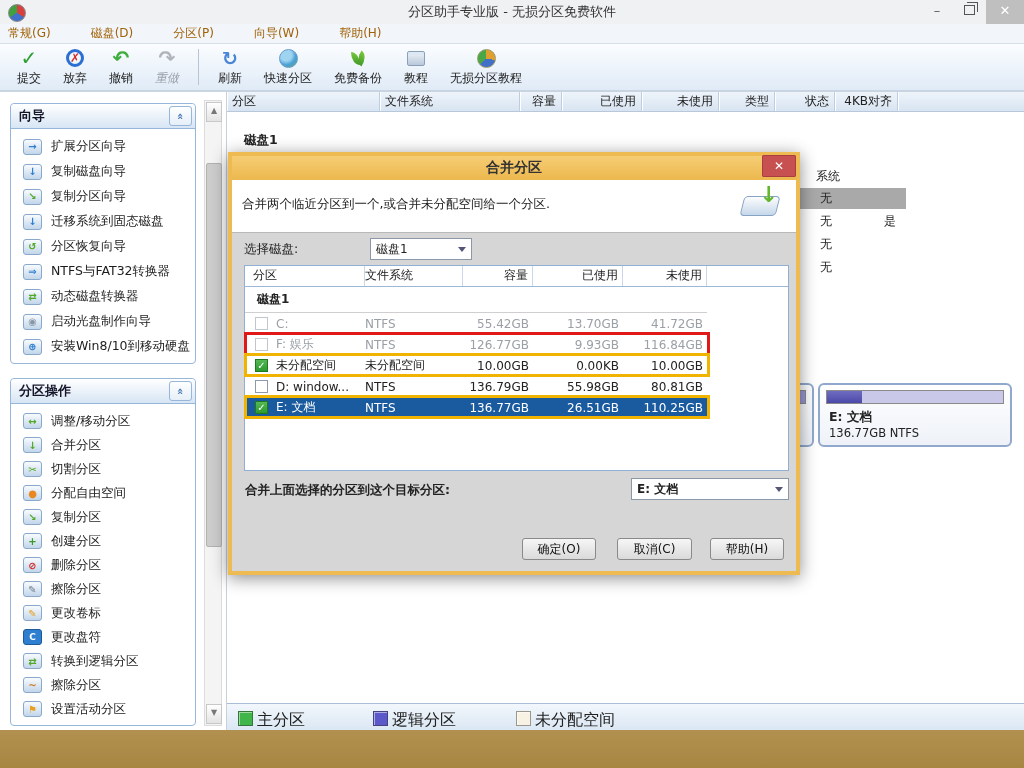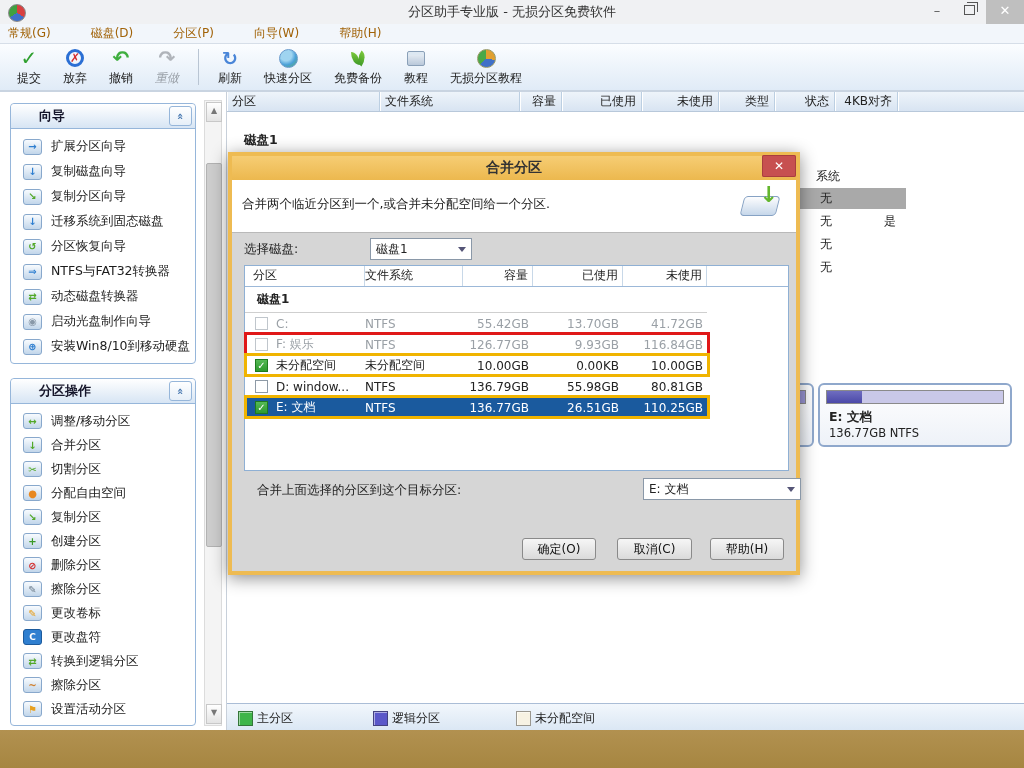--- a/index.html
+++ b/index.html
@@ -39,21 +39,21 @@
     border-radius:0 100% 0 100%;}
   .leaf.l2{transform:rotate(35deg);margin-left:-3px;}
   .ic-book{width:16px;height:13px;background:linear-gradient(#eef3f8,#b9c8da);border:1px solid #8aa0b8;
     border-radius:2px;box-shadow:inset 0 3px 0 #dde8f2;}
   .ic-pie2{width:17px;height:17px;border-radius:50%;border:1px solid #996;
     background:conic-gradient(#e0a030 0 100deg,#4070c8 100deg 230deg,#48a848 230deg 360deg);}
   
   #sidebar{left:0;top:92px;width:202px;height:638px;background:#fff;}
   .panel{position:absolute;left:10px;width:186px;border:1px solid #96b6da;border-radius:4px;background:#fff;box-sizing:border-box;}
   .ph{height:24px;background:linear-gradient(#ffffff,#d7e5f4);border-bottom:1px solid #96b6da;
-    display:flex;align-items:center;padding:0 3px 0 28px;font-weight:bold;font-size:13px;color:#15152a;border-radius:4px 4px 0 0;}
+    display:flex;align-items:center;padding:0 3px 0 8px;font-weight:bold;font-size:13px;color:#15152a;border-radius:4px 4px 0 0;}
   .collapse{margin-left:auto;width:21px;height:18px;border:1px solid #96b6da;border-radius:3px;
     background:linear-gradient(#fff,#e6eff8);color:#4878b0;font-size:11px;display:flex;align-items:center;justify-content:center;}
   .collapse span{display:inline-block;transform:rotate(90deg);font-weight:bold;}
   .pb{padding:5px 0 4px 0;}
   .sit{display:flex;align-items:center;gap:9px;padding-left:12px;font-size:12.5px;color:#1c1c1c;}
   .pb.w .sit{height:25px;} .pb.o .sit{height:24px;}
   .si{width:17px;height:14px;background:linear-gradient(#f8fbfe,#c2d6ea);border:1px solid #88a8cc;
     border-radius:3px;font-size:10px;font-weight:bold;display:flex;align-items:center;justify-content:center;flex:none;}
   .si.badge{background:#2f7fd0;color:#fff;border-color:#1c5a9c;font-size:9px;}
   
@@ -79,21 +79,21 @@
   #dblkE{left:818px;width:194px;}
   .ubar{position:absolute;left:6px;right:6px;top:5px;height:14px;border:1px solid #8a8a8a;background:#c9c8e8;box-sizing:border-box;}
   .ufill{height:100%;background:linear-gradient(#6f6dc0,#4b49a8);}
   #dsliver .ubar{background:#9a96d6;}
   .dl1{position:absolute;left:9px;top:24px;font-weight:bold;font-size:12.5px;}
   .dl2{position:absolute;left:9px;top:41px;font-size:11.5px;color:#222;}
   
   #legend{left:227px;top:703px;width:797px;height:27px;background:linear-gradient(#f2f7fc,#dbe7f4);
     border-top:1px solid #aabdd6;box-sizing:border-box;}
   .sw{position:absolute;top:7px;width:13px;height:13px;border:1px solid rgba(40,40,40,.45);box-shadow:inset 1px 1px 0 rgba(255,255,255,.5);}
-  .lg{position:absolute;top:6px;font-size:12px;color:#222;text-align:right;}
+  .lg{position:absolute;top:6px;font-size:16px;color:#222;text-align:right;}
   
   #dialog{left:228px;top:152px;width:572px;height:423px;z-index:20;background:#d6d6d6;
     border:4px solid #eebb52;box-sizing:border-box;box-shadow:0 3px 16px rgba(0,0,0,.45);}
   #dtitle{height:24px;background:linear-gradient(#f6cd74,#ecb84e);position:relative;
     display:flex;align-items:center;justify-content:center;font-size:14px;font-weight:bold;color:#333;}
   #dclose{position:absolute;right:0;top:-1px;width:34px;height:22px;background:#c75050;color:#fff;
     border-radius:2px;text-align:center;line-height:22px;font-size:12px;font-weight:bold;box-shadow:inset 0 0 0 1px #a93e3e;}
   #ddesc{height:52px;background:#fff;border-bottom:1px solid #b9b9b9;position:relative;}
   #ddesc .txt{position:absolute;left:10px;top:16px;font-size:12.5px;color:#1a1a1a;}
   #dicon{position:absolute;right:16px;top:10px;width:38px;height:26px;}
@@ -121,21 +121,21 @@
   .drow .c1{display:flex;align-items:center;gap:8px;padding-left:10px;}
   .drow.dim{color:#9aa0a6;}
   .drow.sel{background:#1a5a9e;color:#fff;}
   .cb{width:13px;height:13px;box-sizing:border-box;background:#fff;border:1px solid #8e9aa6;flex:none;
     font-size:10px;line-height:11px;text-align:center;color:#fff;}
   .cb.dis{border-color:#c0c6cc;}
   .cb.on{background:linear-gradient(#55b955,#2e9a2e);border-color:#1e7a1e;}
   .cb.on::after{content:"\2713";}
   .ann{position:absolute;left:-1px;top:-2px;width:466px;height:24px;border:3px solid;box-sizing:border-box;pointer-events:none;}
   
-  #dtarget{position:absolute;left:13px;top:322px;width:100%;height:24px;}
+  #dtarget{position:absolute;left:1px;top:322px;width:100%;height:24px;font-weight:bold;}
   #dtarget .l{position:absolute;left:12px;top:4px;font-size:12.5px;}
   #dd2{left:398px;top:0;width:158px;}
   .btn{position:absolute;top:382px;height:22px;background:linear-gradient(#f6f6f6,#dadada);
     border:1px solid #8a8a8a;border-radius:3px;font-size:12px;text-align:center;line-height:20px;box-sizing:border-box;color:#111;}
   #btnok{left:290px;width:74px;} #btncancel{left:385px;width:75px;} #btnhelp{left:478px;width:74px;}
   
   #taskbar{left:0;top:730px;width:1024px;height:38px;background:linear-gradient(#b29150,#a68641);}
 </style>
 </head>
 <body>

